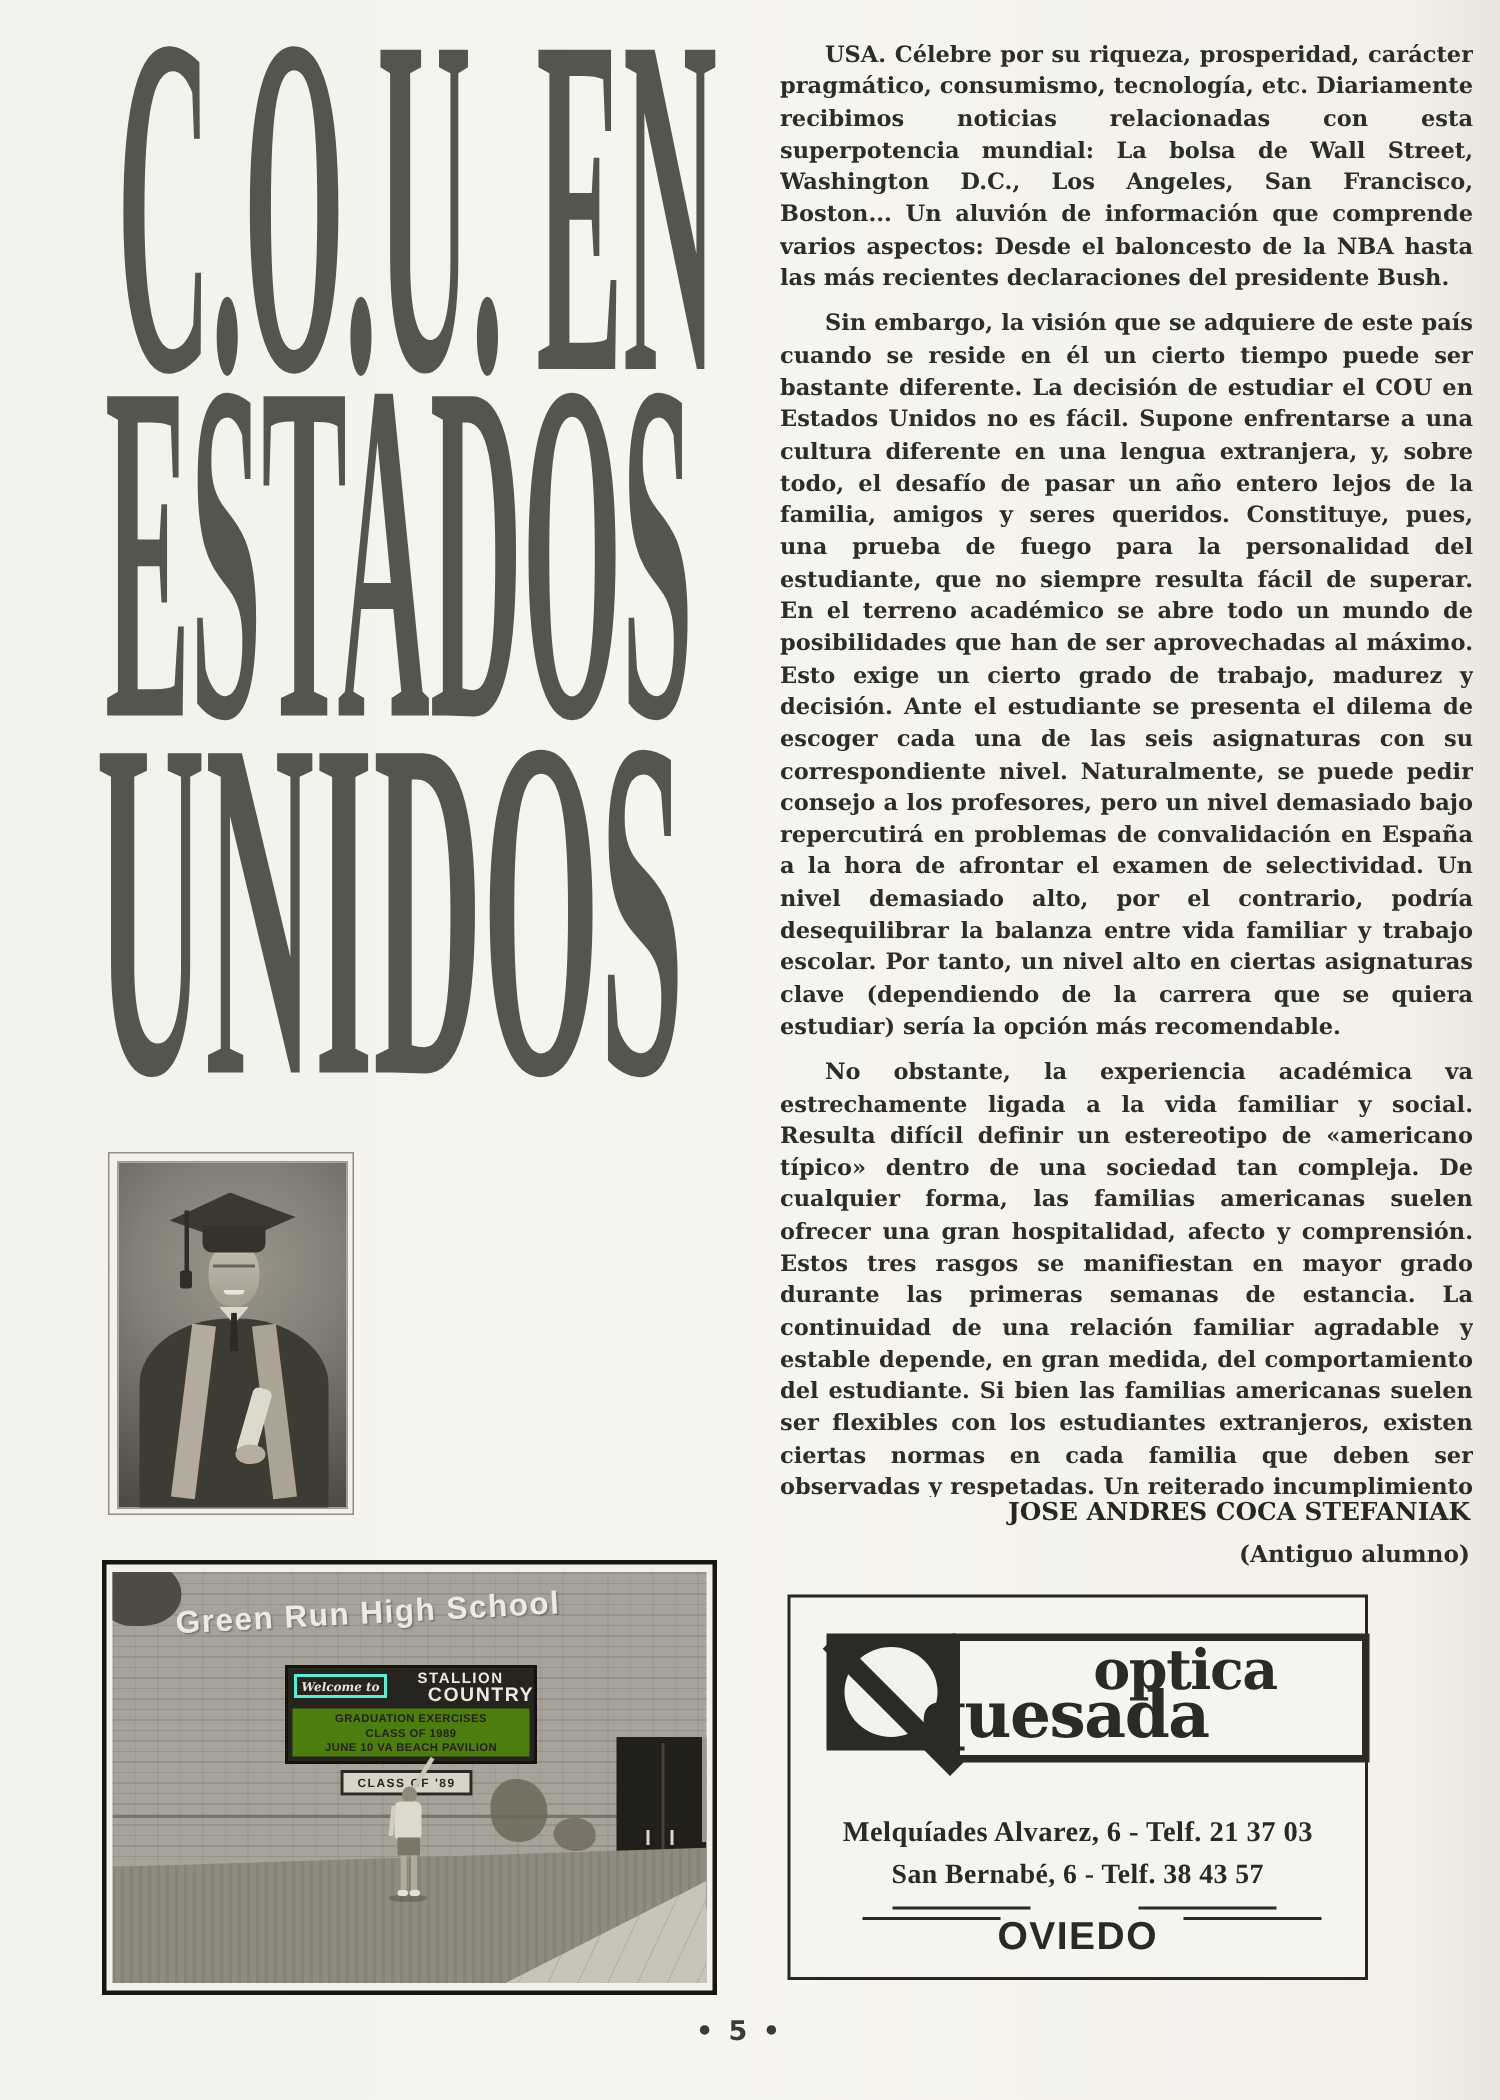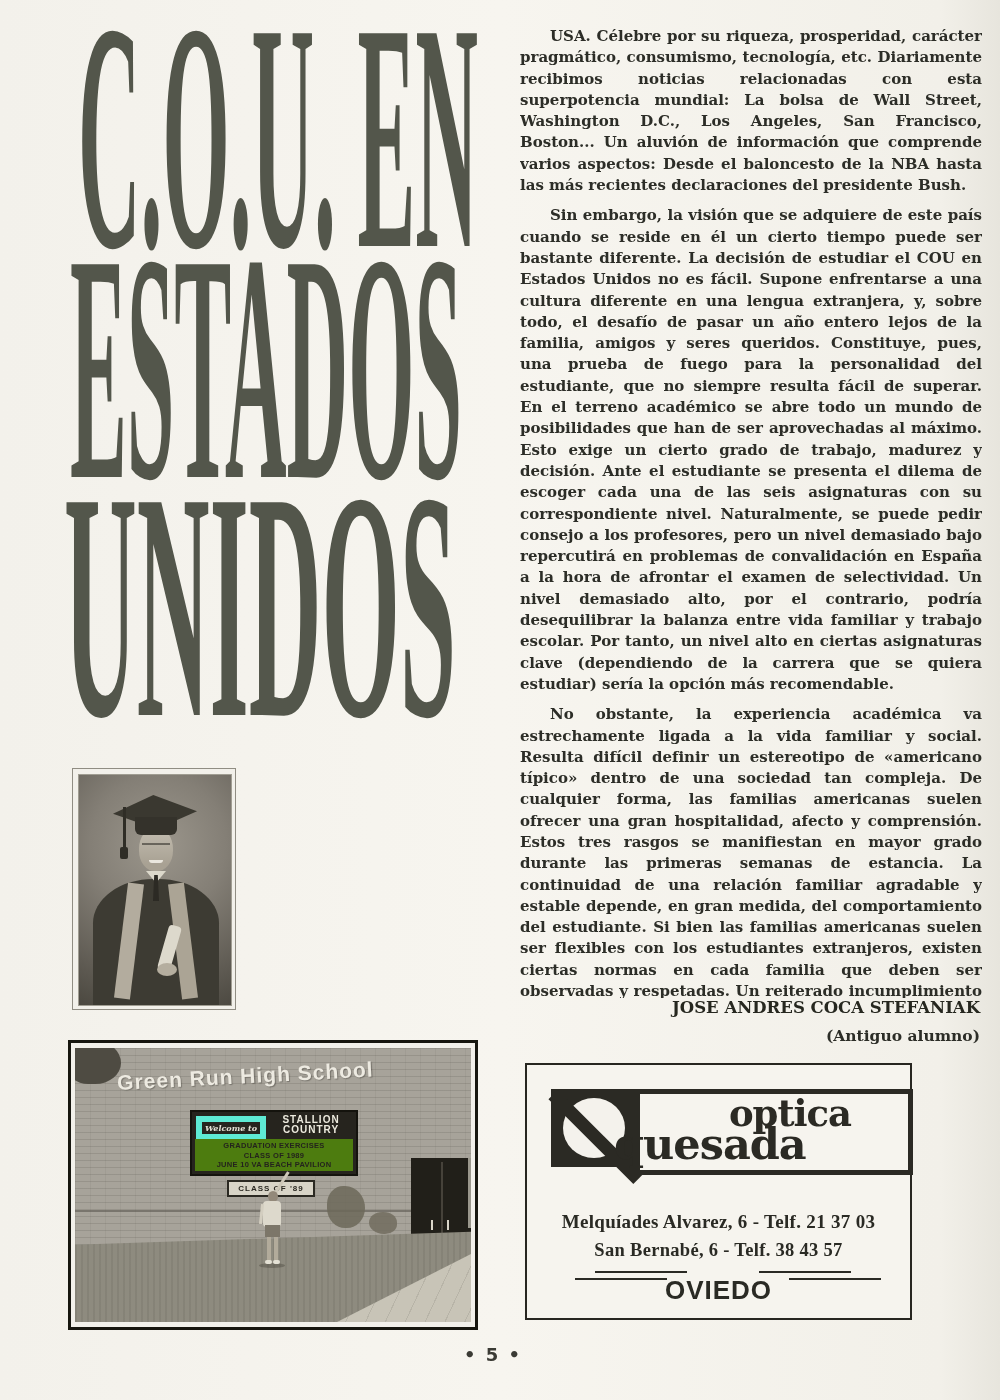--- a/index.html
+++ b/index.html
@@ -64,25 +64,25 @@
   }
   .foliage{position:absolute;left:-8px;top:-8px;width:54px;height:44px;background:#4e4b42;border-radius:40% 60% 55% 45%;}
   .wall-line{position:absolute;left:0;top:162px;width:100%;height:2px;background:rgba(84,81,72,.55);}
   .school-title{
     position:absolute;left:42px;top:14px;width:340px;
     font-weight:bold;font-size:21px;letter-spacing:1px;color:#edeae1;
     transform:rotate(-3deg);text-shadow:1px 1px 1px rgba(40,38,32,.35);white-space:nowrap;
   }
   .marquee{position:absolute;left:115px;top:62px;width:164px;height:62px;background:#26241e;border:2px solid #14130d;}
   .marq-head{display:flex;align-items:flex-start;height:26px;}
-  .welcome-box{margin:4px 0 0 4px;border:6px solid #5eead4;padding:1px 3px;
+  .welcome-box{margin:4px 0 0 4px;border:2px solid #5eead4;padding:1px 3px;
     font-family:"DejaVu Serif",serif;font-style:italic;font-weight:bold;font-size:8px;color:#e4e1d6;white-space:nowrap;text-align:right;}
   .team{flex:1;text-align:center;color:#eceade;font-weight:bold;line-height:10px;padding-top:3px;letter-spacing:1px;}
   .team-1{font-size:10px;}
-  .team-2{font-size:10px;}
+  .team-2{font-size:13px;text-align:right;}
   .marq-body{position:absolute;left:3px;right:3px;top:27px;bottom:3px;background:#4d7c0f;
     text-align:center;color:#24231d;font-weight:bold;font-size:7.5px;line-height:9.5px;padding-top:2px;letter-spacing:.3px;}
   .subsign{position:absolute;left:152px;top:132px;width:84px;height:13px;background:#d8d4c7;border:2px solid #2b2922;
     text-align:center;font-weight:bold;font-size:8px;line-height:13px;letter-spacing:1px;color:#2b2922;}
   .person-head{position:absolute;left:193px;top:143px;width:10px;height:11px;border-radius:50%;background:#93897a;}
   .arm-up{position:absolute;left:205px;top:122px;width:3px;height:26px;background:#cdc7b8;transform:rotate(32deg);}
   .shirt{position:absolute;left:188px;top:153px;width:18px;height:26px;border-radius:4px;background:#ddd9cc;}
   .arm-dn{position:absolute;left:185px;top:156px;width:3px;height:20px;background:#d3cec0;transform:rotate(6deg);}
   .shorts{position:absolute;left:190px;top:177px;width:15px;height:12px;background:#7c7669;}
   .leg1{position:absolute;left:192px;top:189px;width:4px;height:24px;background:#b2ab9b;}

